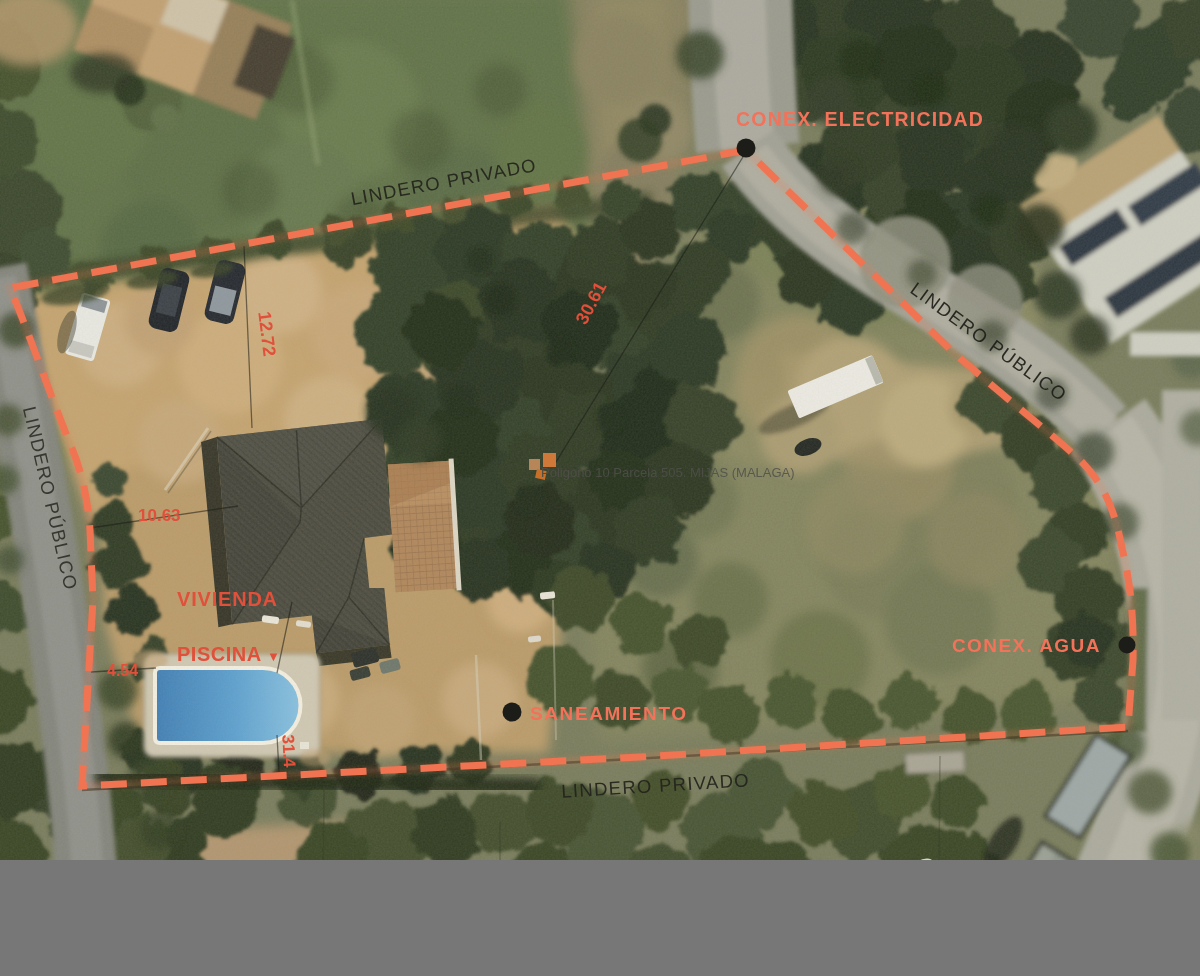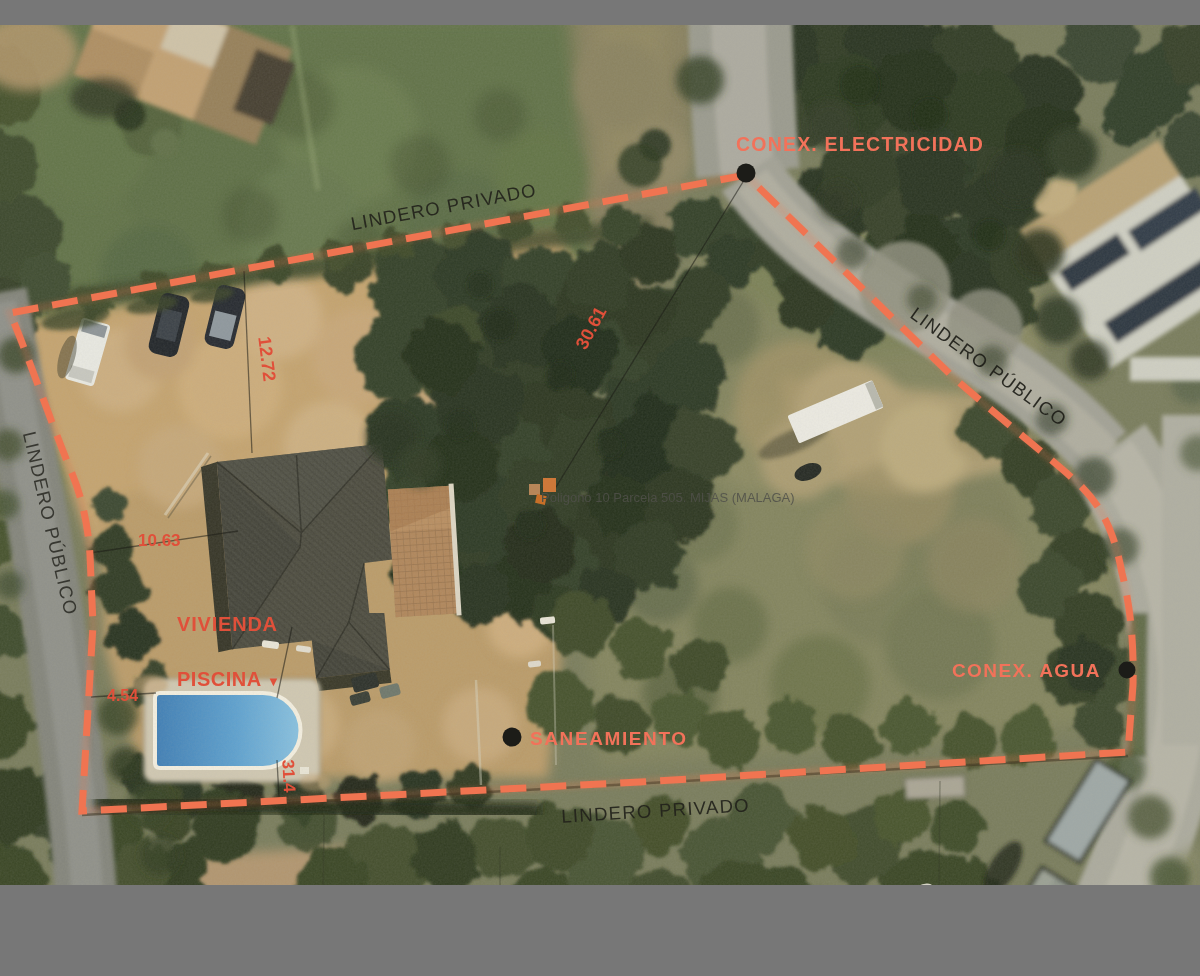--- a/index.html
+++ b/index.html
@@ -1,16 +1,16 @@
 <!DOCTYPE html>
 <html><head><meta charset="utf-8">
 <style>
 html,body{margin:0;padding:0;background:#777;}
 #map{width:1200px;height:860px;position:relative;overflow:hidden;
-font-family:"Liberation Sans",sans-serif;margin-top:25px;}
+font-family:"Liberation Sans",sans-serif;}
 #map svg{filter:blur(0.35px);}
 </style></head><body>
 <div id="map">
 <svg width="1200" height="976" viewBox="0 0 1200 976" xmlns="http://www.w3.org/2000/svg">
 <defs>
 <filter id="b2" x="-30%" y="-30%" width="160%" height="160%">
           <feGaussianBlur stdDeviation="2"></feGaussianBlur>
         </filter>
 <filter id="b4" x="-30%" y="-30%" width="160%" height="160%">
           <feGaussianBlur stdDeviation="4"></feGaussianBlur>

